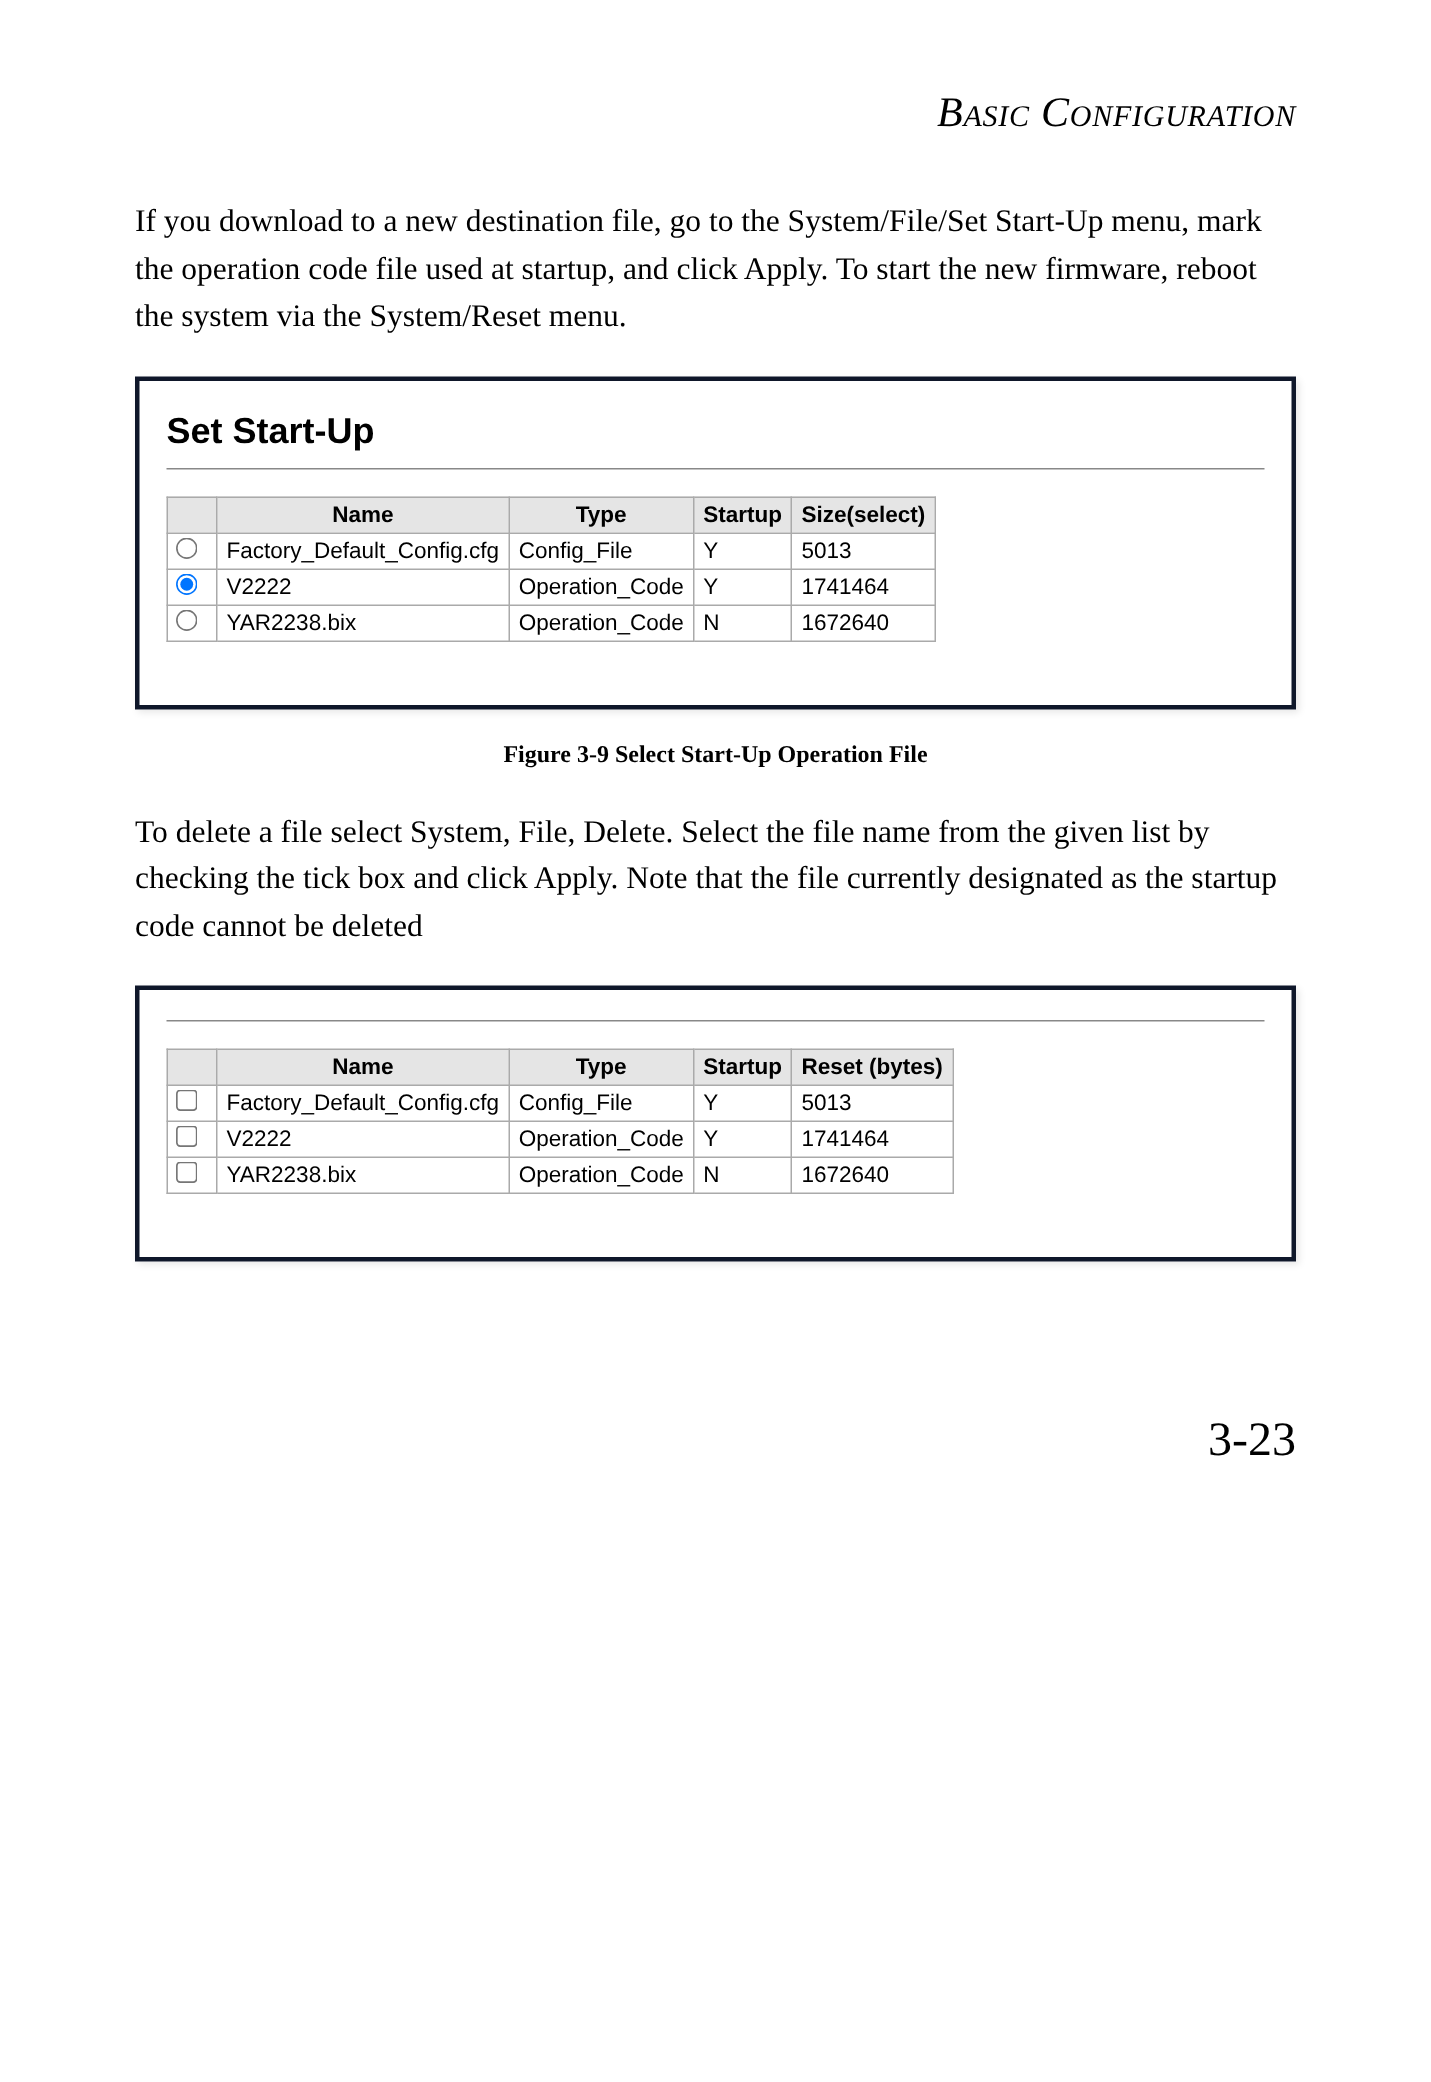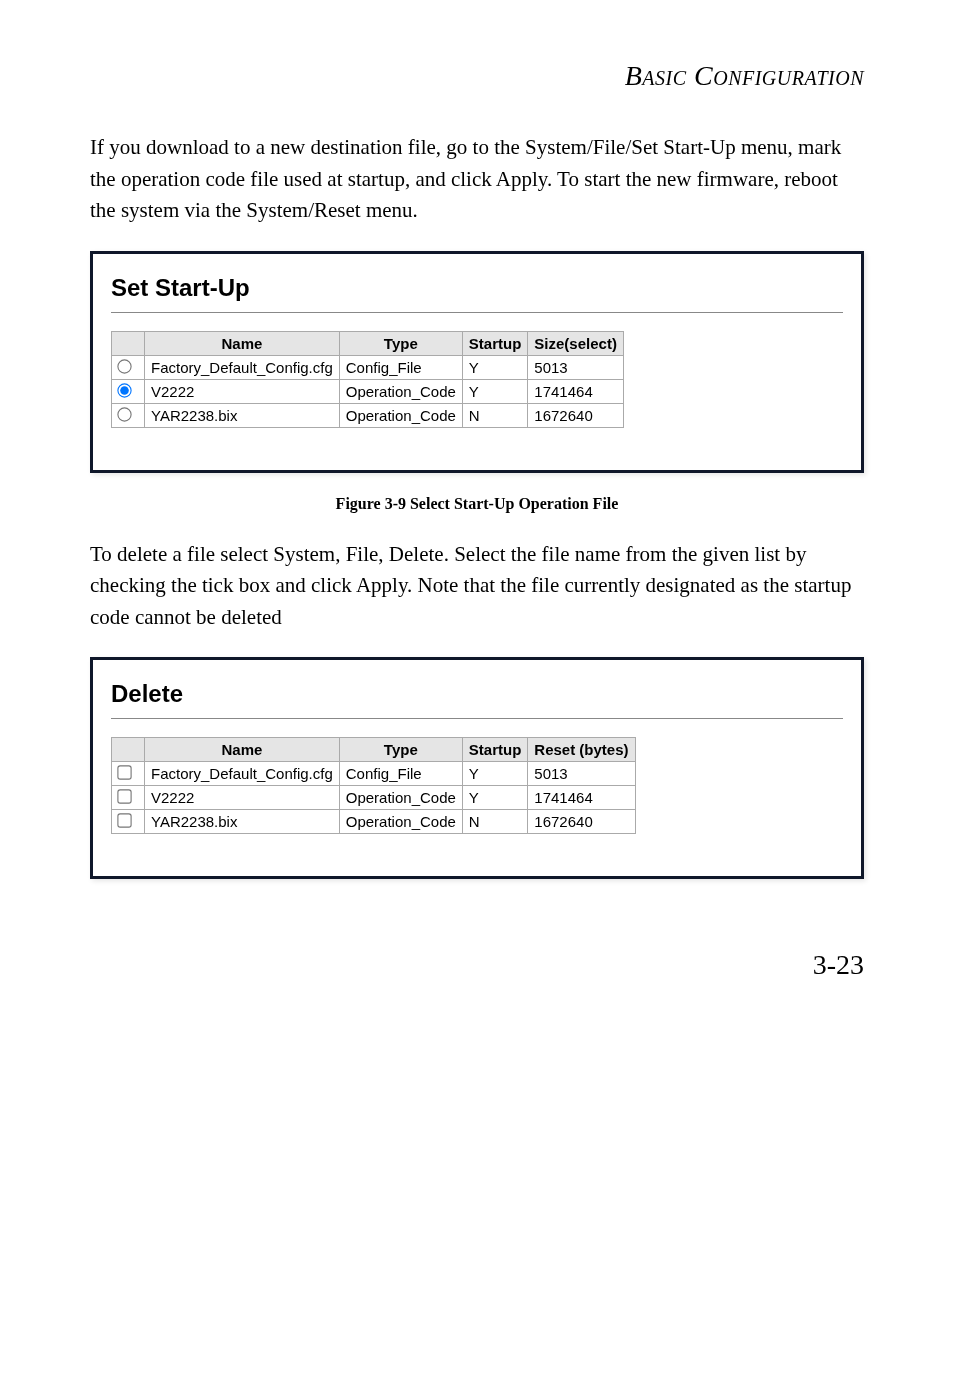--- a/index.html
+++ b/index.html
@@ -67,22 +67,22 @@
     text-align: center;
   }
   .figure-caption {
     text-align: center;
     font-weight: bold;
     font-size: 16px;
     margin: 4px 0 26px 0;
   }
   .page-num {
     text-align: right;
-    font-size: 28px;
-    margin-top: 70px;
+    font-size: 32px;
+    margin-top: 100px;
   }
   input[type=radio], input[type=checkbox] {
     margin: 0;
     transform: scale(1.1);
   }
 </style>
 </head>
 <body>
 
 <div class="page">
@@ -126,21 +126,20 @@
       </tr>
     </tbody>
       </table>
   </div>
 
   <div class="figure-caption">Figure 3-9  Select Start-Up Operation File</div>
 
   <div class="body-text">To delete a file select System, File, Delete. Select the file name from the given list by checking the tick box and click Apply. Note that the file currently designated as the startup code cannot be deleted</div>
 
   <div class="figure-box">
-    <div class="panel-title">Delete</div>
     <hr class="hr-line">
     <table class="data-table">
       <tbody>
           <tr>
         <th class="sel-col"></th>
         <th>Name</th>
         <th>Type</th>
         <th>Startup</th>
         <th>Reset (bytes)</th>
       </tr>

